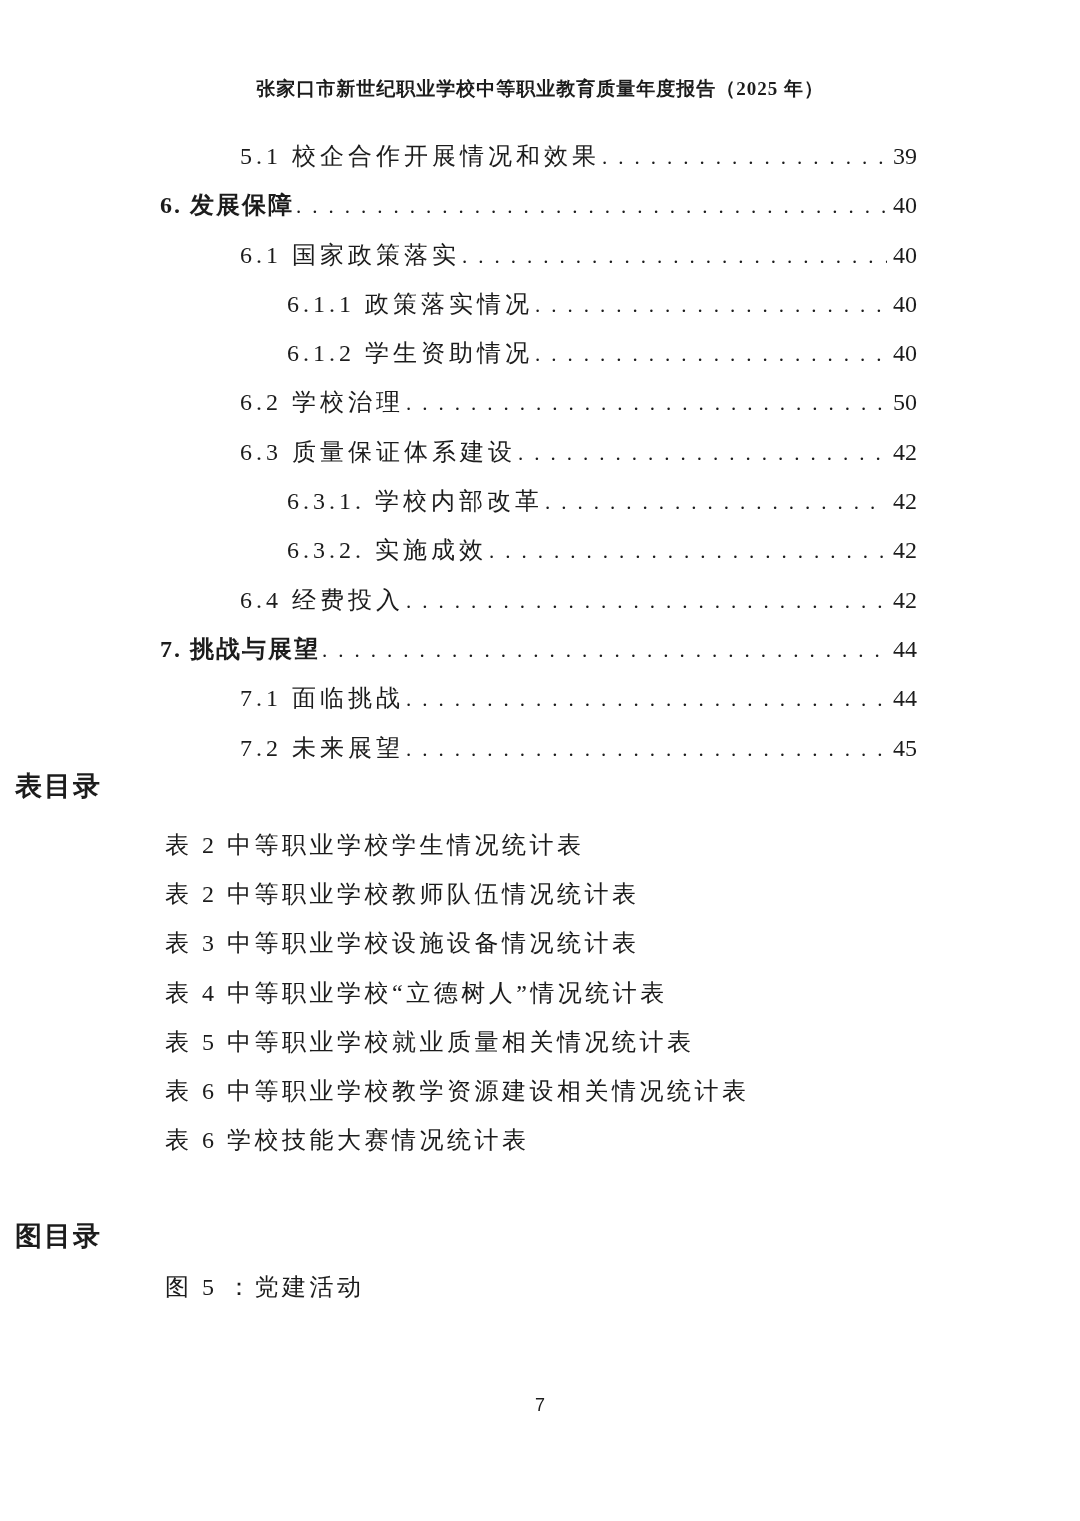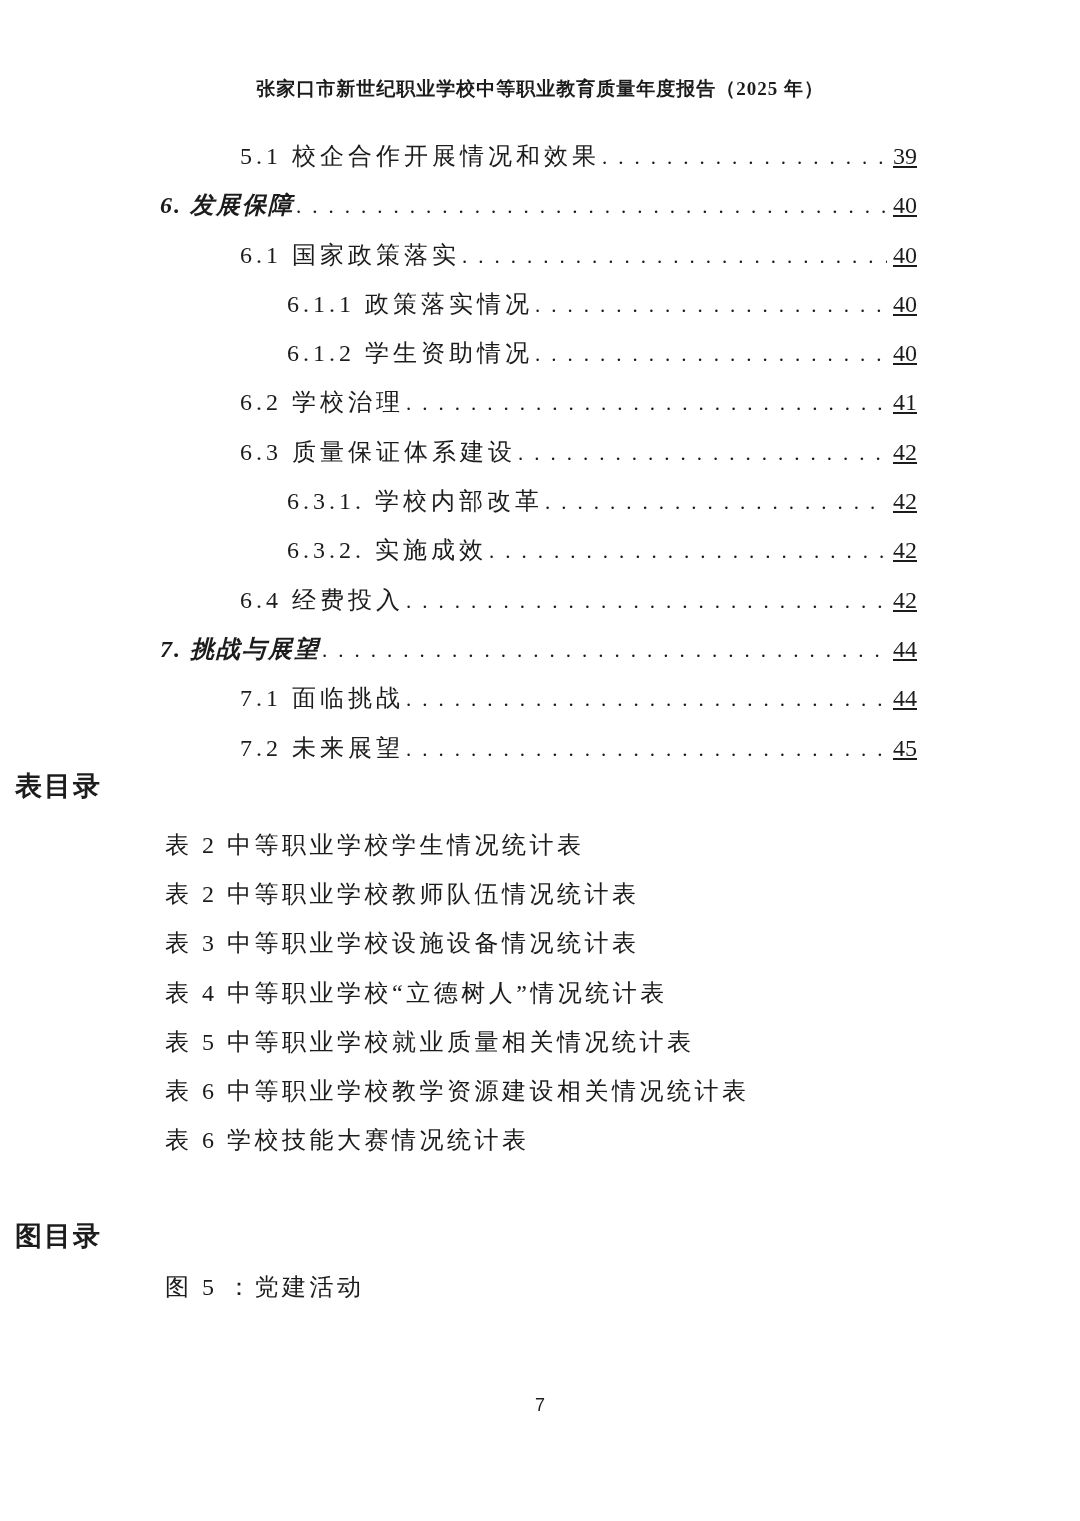--- a/index.html
+++ b/index.html
@@ -42,38 +42,36 @@
   }
   .toc-row .label {
     white-space: nowrap;
     letter-spacing: 4px;
   }
   .toc-row.lvl1 { padding-left: 80px; }
   .toc-row.lvl2 { padding-left: 127px; justify-content: flex-end; }
   .toc-row.bold .label {
     font-weight: 700;
     letter-spacing: 2px;
-    font-style: italic;
   }
   .dots {
     flex: 1 1 auto;
     overflow: hidden;
     white-space: nowrap;
     margin: 0 2px 0 2px;
     font-size: 21px;
   }
   .dots::after {
     content: "........................................................................................................................";
     letter-spacing: 11px;
   }
   .pageno {
     white-space: nowrap;
     font-size: 24px;
     padding-left: 4px;
-    text-decoration: underline;
   }
   .section-heading {
     position: absolute;
     left: 0;
     width: 100%;
     text-align: left;
     font-size: 27px;
     font-weight: 700;
     letter-spacing: 2px;
     margin-left: 15px;
@@ -134,21 +132,21 @@
       <span class="pageno">40</span>
     </div>
     <div class="toc-row lvl2">
       <span class="label">6.1.2 学生资助情况</span>
       <span class="dots"></span>
       <span class="pageno">40</span>
     </div>
     <div class="toc-row lvl1">
       <span class="label">6.2 学校治理</span>
       <span class="dots"></span>
-      <span class="pageno">41</span>
+      <span class="pageno">50</span>
     </div>
     <div class="toc-row lvl1">
       <span class="label">6.3 质量保证体系建设</span>
       <span class="dots"></span>
       <span class="pageno">42</span>
     </div>
     <div class="toc-row lvl2">
       <span class="label">6.3.1. 学校内部改革</span>
       <span class="dots"></span>
       <span class="pageno">42</span>

